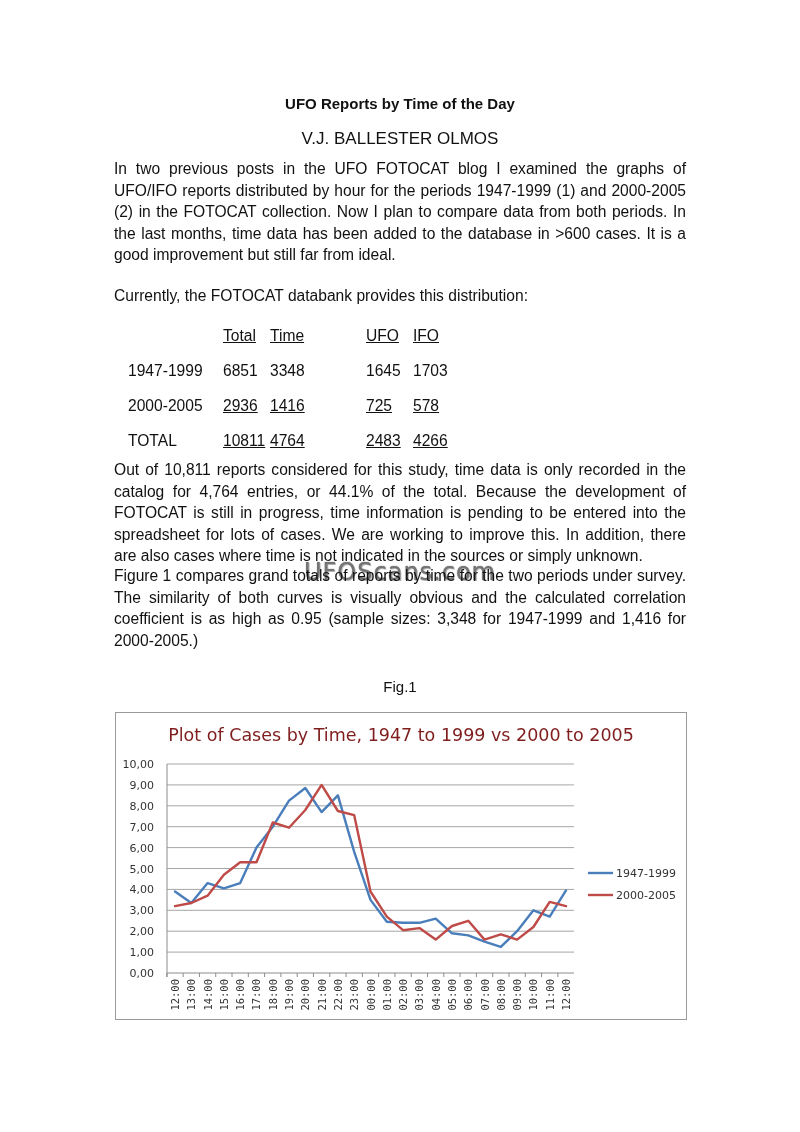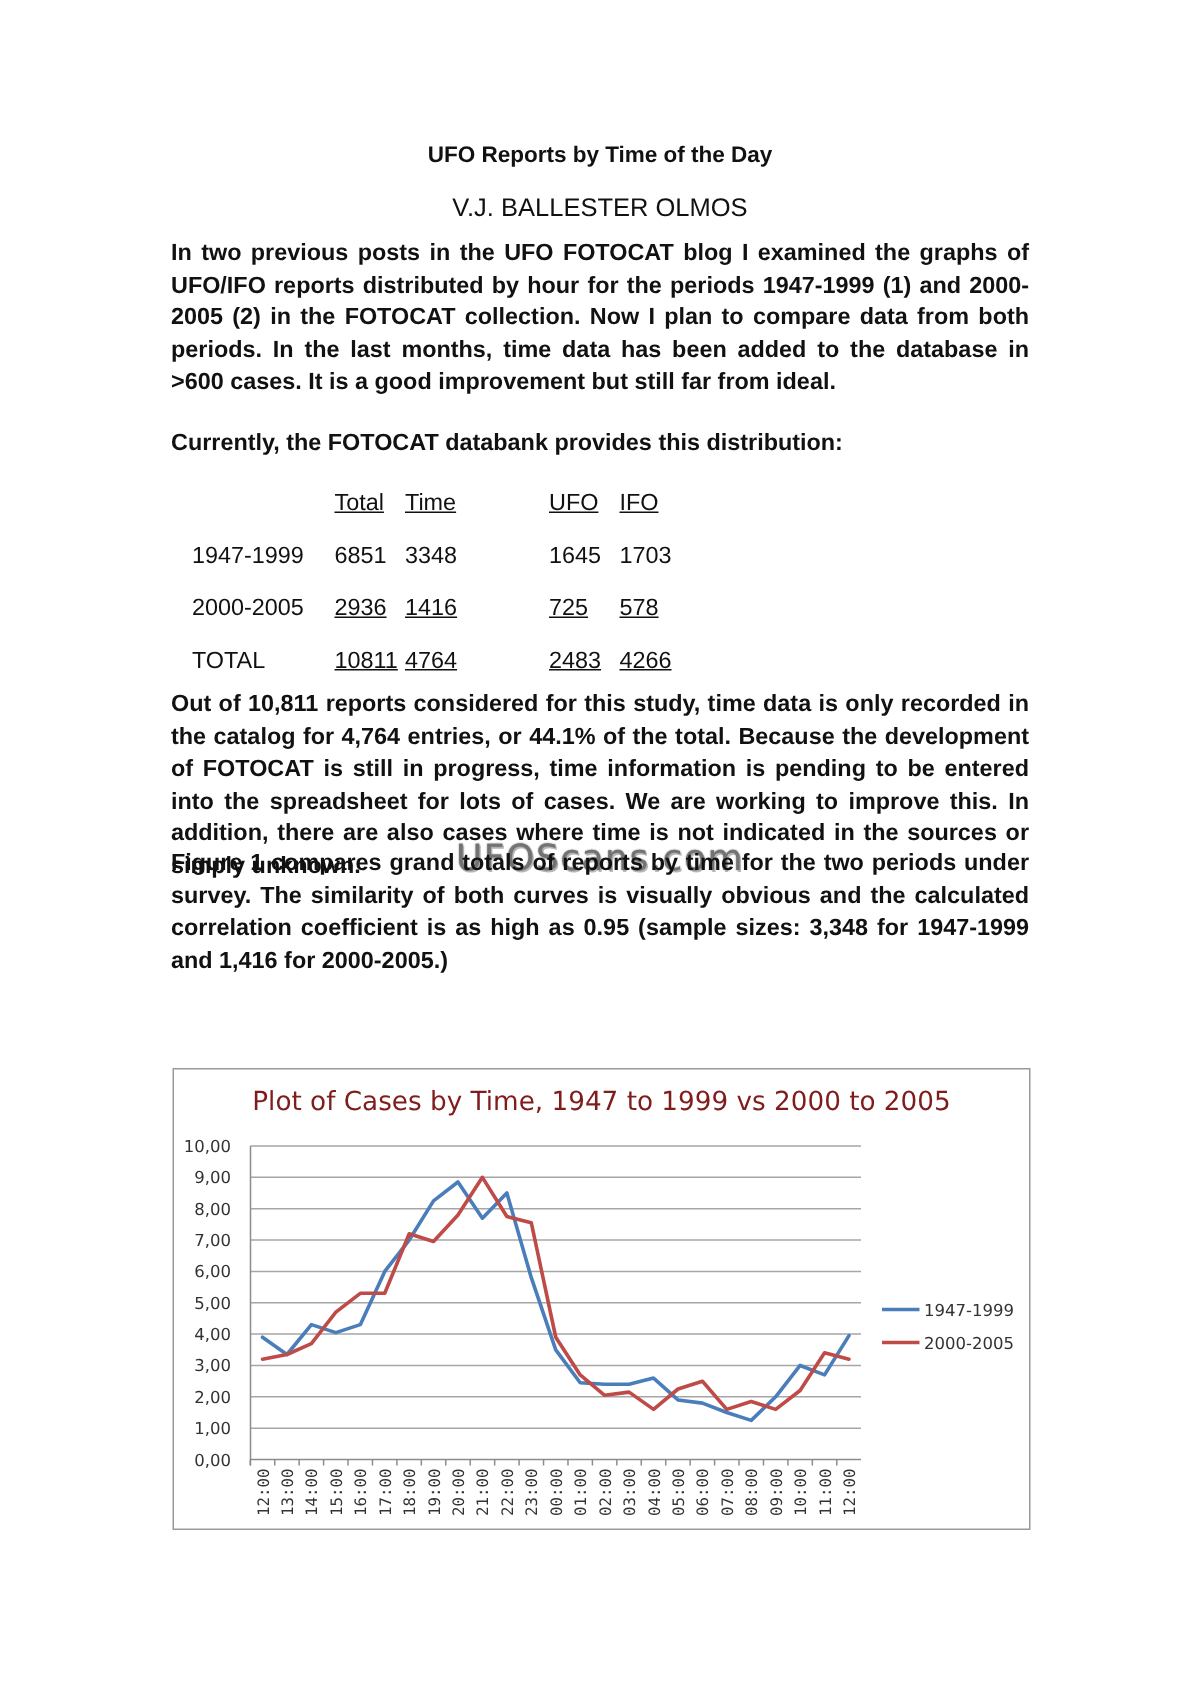--- a/index.html
+++ b/index.html
@@ -4,21 +4,21 @@
 <style>
   html, body { margin: 0; padding: 0; background: #ffffff; }
   body { width: 800px; height: 1132px; position: relative; overflow: hidden;
          font-family: "Liberation Sans", sans-serif; color: #111; }
   .page { position: absolute; left: 0; top: 0; width: 800px; height: 1132px; }
   .title { position: absolute; top: 95px; left: 0; width: 800px; text-align: center;
            font-weight: bold; font-size: 15px; }
   .author { position: absolute; top: 129px; left: 0; width: 800px; text-align: center;
             font-size: 17px; }
   .para { position: absolute; left: 114px; width: 572px; font-size: 15.6px; line-height: 21.6px;
-          text-align: justify; margin: 0; font-weight: bold; }
+          text-align: justify; margin: 0; }
   .p1 { top: 158px; }
   .p2 { top: 285px; }
   .p3 { top: 459px; }
   .p4 { top: 565px; }
   .fig-label { position: absolute; top: 678px; left: 0; width: 800px; text-align: center; font-size: 15px; }
   table.dist { position: absolute; left: 128px; top: 318px; border-collapse: collapse; font-size: 15.6px; }
   table.dist td { padding: 0; height: 35px; vertical-align: middle; }
   table.dist td.rowlabel { width: 95px; }
   table.dist td.c1 { width: 47px; }
   table.dist td.c2 { width: 96px; }
@@ -74,20 +74,21 @@
       <td class="c3"><span class="u">2483</span></td>
       <td class="c4"><span class="u">4266</span></td>
     </tr>
   </tbody>
     </table>
 
   <p class="para p3">Out of 10,811 reports considered for this study, time data is only recorded in the catalog for 4,764 entries, or 44.1% of the total. Because the development of FOTOCAT is still in progress, time information is pending to be entered into the spreadsheet for lots of cases. We are working to improve this. In addition, there are also cases where time is not indicated in the sources or simply unknown.</p>
   <div class="watermark">UFOScans.com</div>
   <p class="para p4">Figure 1 compares grand totals of reports by time for the two periods under survey. The similarity of both curves is visually obvious and the calculated correlation coefficient is as high as 0.95 (sample sizes: 3,348 for 1947-1999 and 1,416 for 2000-2005.)</p>
 
+  <div class="fig-label">Fig.1</div>
 
   <div class="chart-box">
     <div class="chart-title">Plot of Cases by Time, 1947 to 1999 vs 2000 to 2005</div>
     <svg class="chart" id="chart-svg" width="570" height="306">
         <line x1="51" x2="458" y1="260" y2="260" stroke="#8c8c8c" stroke-width="1"></line>
         <text x="38" y="264" text-anchor="end" font-size="11" fill="#333" font-family="DejaVu Sans, sans-serif">0,00</text>
         <line x1="51" x2="458" y1="239.1" y2="239.1" stroke="#a6a6a6" stroke-width="1"></line>
         <text x="38" y="243.1" text-anchor="end" font-size="11" fill="#333" font-family="DejaVu Sans, sans-serif">1,00</text>
         <line x1="51" x2="458" y1="218.2" y2="218.2" stroke="#a6a6a6" stroke-width="1"></line>
         <text x="38" y="222.2" text-anchor="end" font-size="11" fill="#333" font-family="DejaVu Sans, sans-serif">2,00</text>

